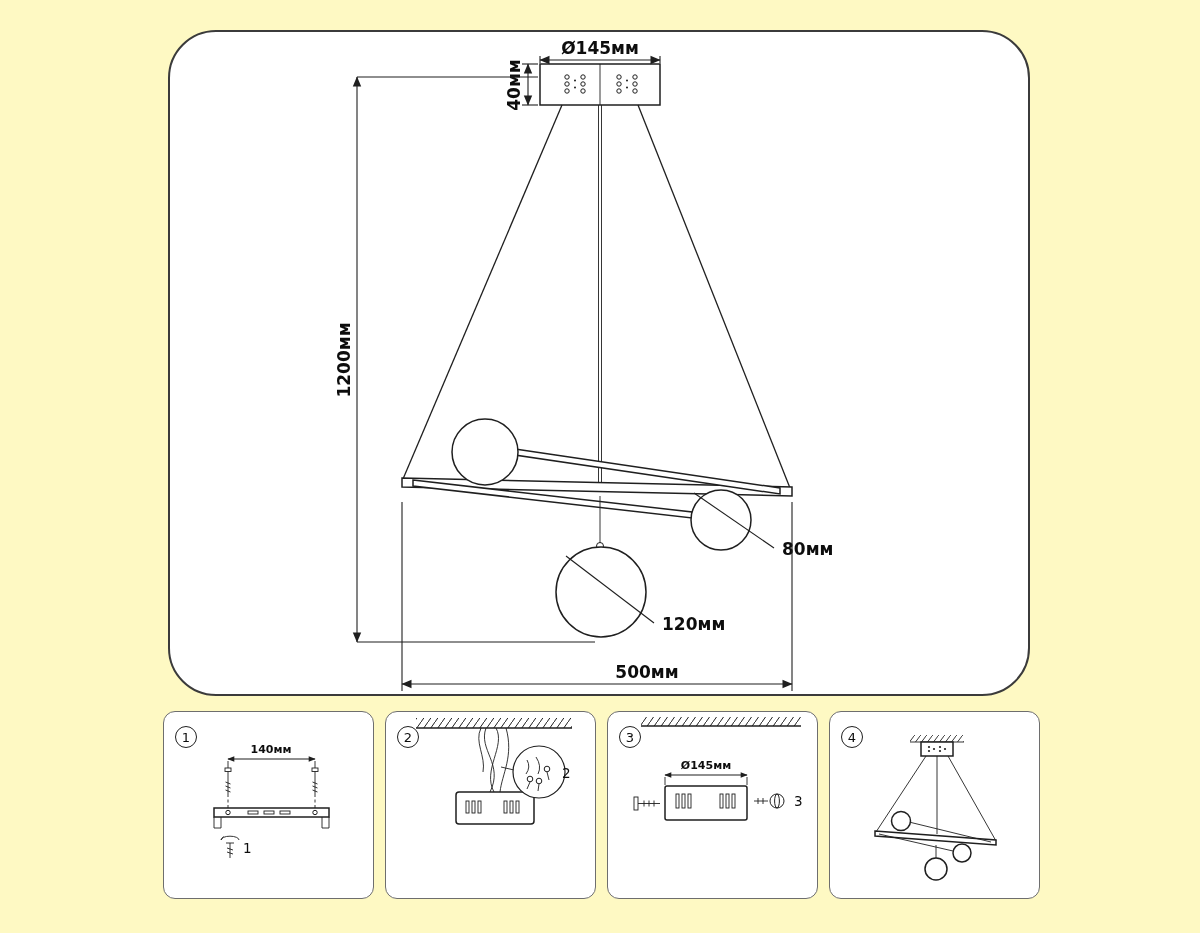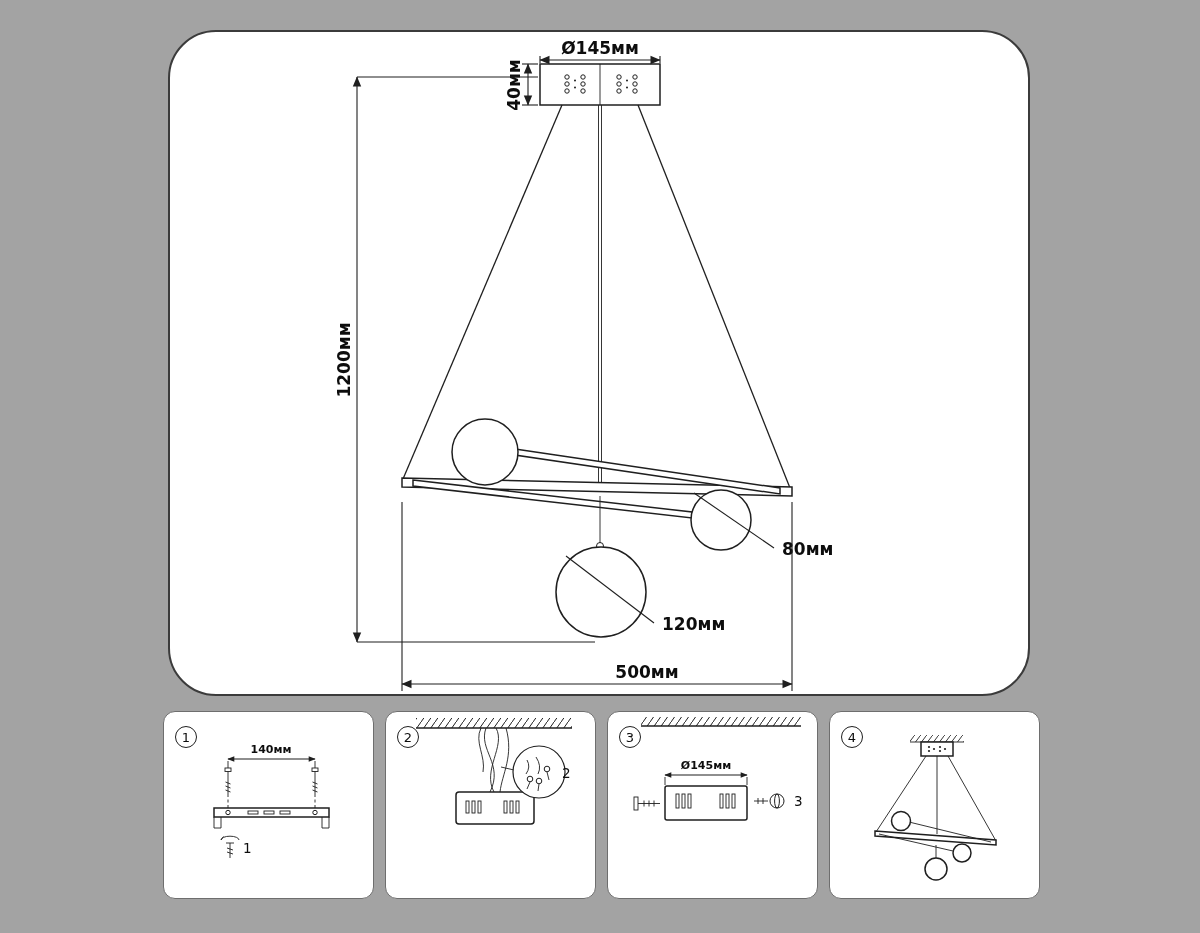--- a/index.html
+++ b/index.html
@@ -1,18 +1,18 @@
 <!DOCTYPE html>
 <html><head>
 <meta charset="utf-8">
 <style>
   * { box-sizing: border-box; }
   html, body { margin: 0; padding: 0; background: #ffffff; }
   .canvas {
-    position: relative; width: 1200px; height: 933px; background: #a3a3a3;
+    position: relative; width: 1200px; height: 933px; background: #fef9c3;
     font-family: "DejaVu Sans", sans-serif; overflow: hidden;
   }
   .main-panel {
     position: absolute; left: 168px; top: 30px; width: 862px; height: 666px;
     border: 2px solid #3b3b3b; border-radius: 48px; background: #fff;
   }
   .main-panel svg { position: absolute; left: 0; top: 0; }
   .steps-row { position: absolute; left: 163px; top: 711px; display: flex; gap: 11px; }
   .step-panel {
     width: 211px; height: 188px; border: 1.5px solid #6e6e6e;

